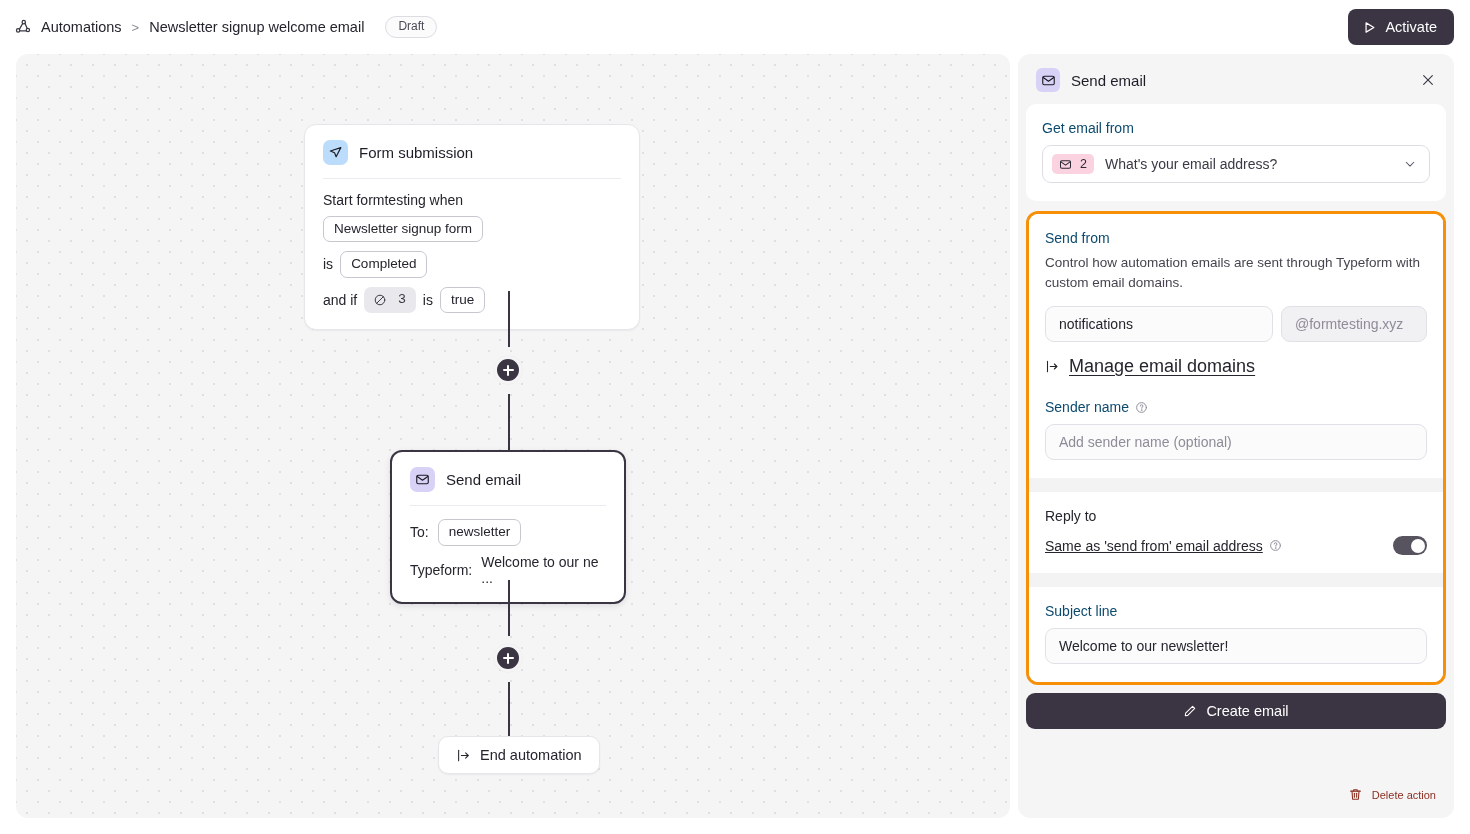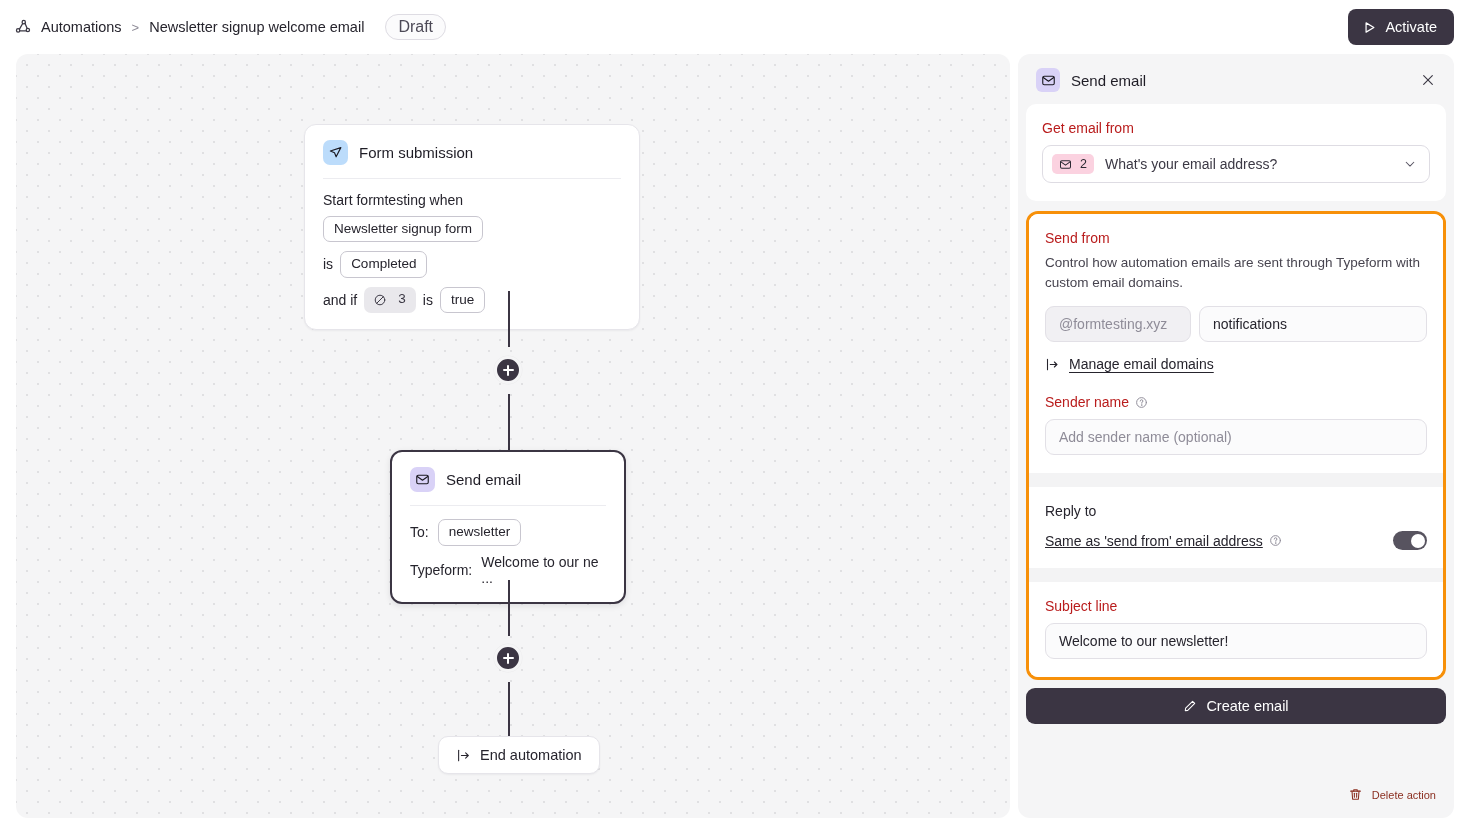--- a/index.html
+++ b/index.html
@@ -35,21 +35,21 @@
   .bc-icon { width: 18px; height: 18px; display: block; color: #3b3844; flex: none; }
   .bc-link { color: #26242d; font-size: 14.5px; white-space: nowrap; }
   .bc-sep { color: #8f8c98; font-size: 13px; margin: 0 1px; }
   .bc-current { color: #26242d; font-size: 14.5px; white-space: nowrap; }
   .badge-draft {
     margin-left: 12px;
     border: 1px solid #dedce3;
     border-radius: 999px;
     background: #fbfbfc;
     color: #4d4a57;
-    font-size: 16px;
+    font-size: 12px;
     padding: 3px 12px 4px;
     line-height: 1.1;
     white-space: nowrap;
   }
   .topbar-spacer { flex: 1 1 auto; }
   .btn-activate {
     display: flex;
     align-items: center;
     gap: 8px;
     background: #3b3543;
@@ -257,21 +257,21 @@
     border: 3px solid #f79009;
     border-radius: 12px;
     background: #ffffff;
     overflow: hidden;
   }
   .sect { padding: 16px 16px 18px; background: #ffffff; }
   .sect-gap { height: 14px; background: #f3f3f4; }
 
   .lbl {
     font-size: 14px;
-    color: #b91c1c;
+    color: #0c4a6e;
     margin-bottom: 9px;
     display: flex;
     align-items: center;
     gap: 6px;
   }
   .lbl-strong { color: #26242d; }
   .help-ico { width: 13px; height: 13px; display: block; color: #8f8c98; flex: none; }
 
   .desc {
     font-size: 13.5px;
@@ -337,21 +337,21 @@
 
   .link-row {
     display: flex;
     align-items: center;
     gap: 9px;
     margin-top: 14px;
     cursor: pointer;
   }
   .link-row svg { width: 15px; height: 15px; display: block; color: #26242d; flex: none; }
   .link-text {
-    font-size: 14px;
+    font-size: 18px;
     color: #26242d;
     text-decoration: underline;
     text-underline-offset: 2.5px;
   }
 
   .toggle-row {
     display: flex;
     align-items: center;
     justify-content: space-between;
     margin-top: 12px;
@@ -574,22 +574,22 @@
         </span>
       </div>
     </div>
 
     <div class="hl-wrap">
 
       <div class="sect">
         <div class="lbl">Send from</div>
         <div class="desc">Control how automation emails are sent through Typeform with custom email domains.</div>
         <div class="field-row">
+          <input class="inp local" type="text" value="notifications" style="">
           <input class="inp domain" type="text" disabled="" placeholder="@formtesting.xyz" style="">
-          <input class="inp local" type="text" value="notifications" style="">
         </div>
         <div class="link-row">
           <span>
             <svg viewBox="0 0 24 24" fill="none" stroke="currentColor" stroke-width="1.7" stroke-linecap="round" stroke-linejoin="round">
               <path d="M4 3.8v16.4"></path>
               <path d="M8.4 12h10.4"></path>
               <path d="M15 8 19 12l-4 4"></path>
             </svg>
           </span>
           <span class="link-text">Manage email domains</span>

